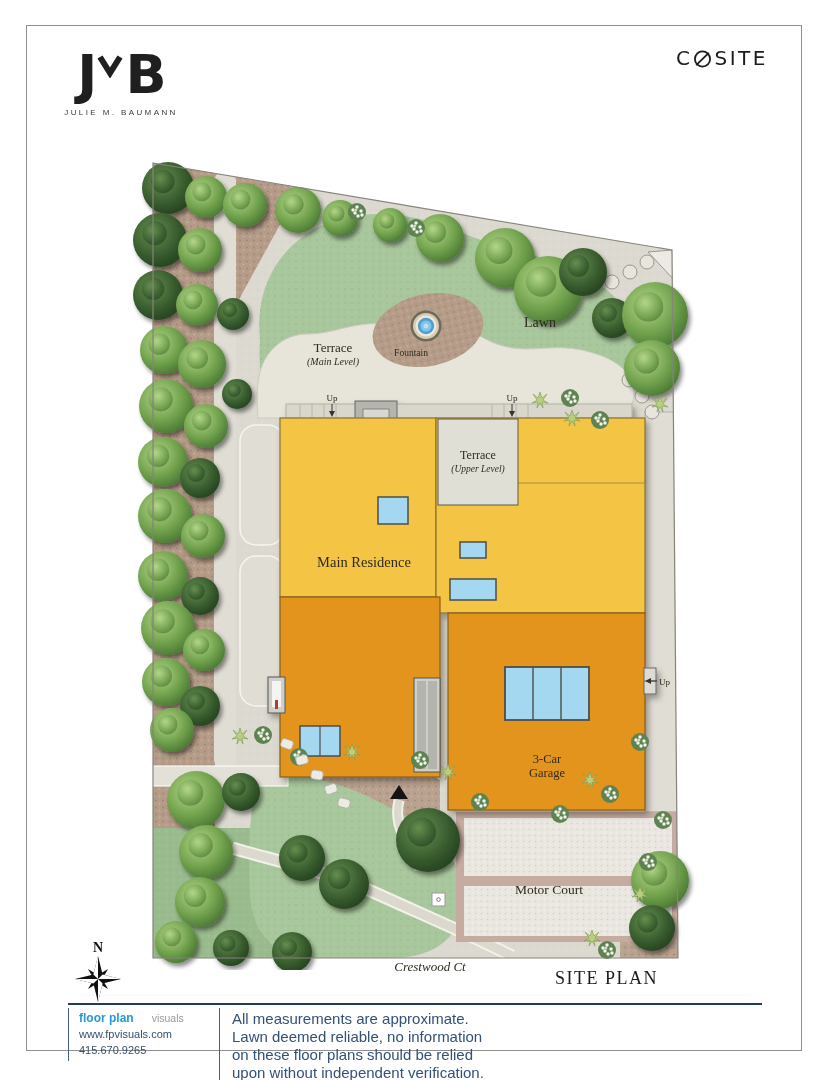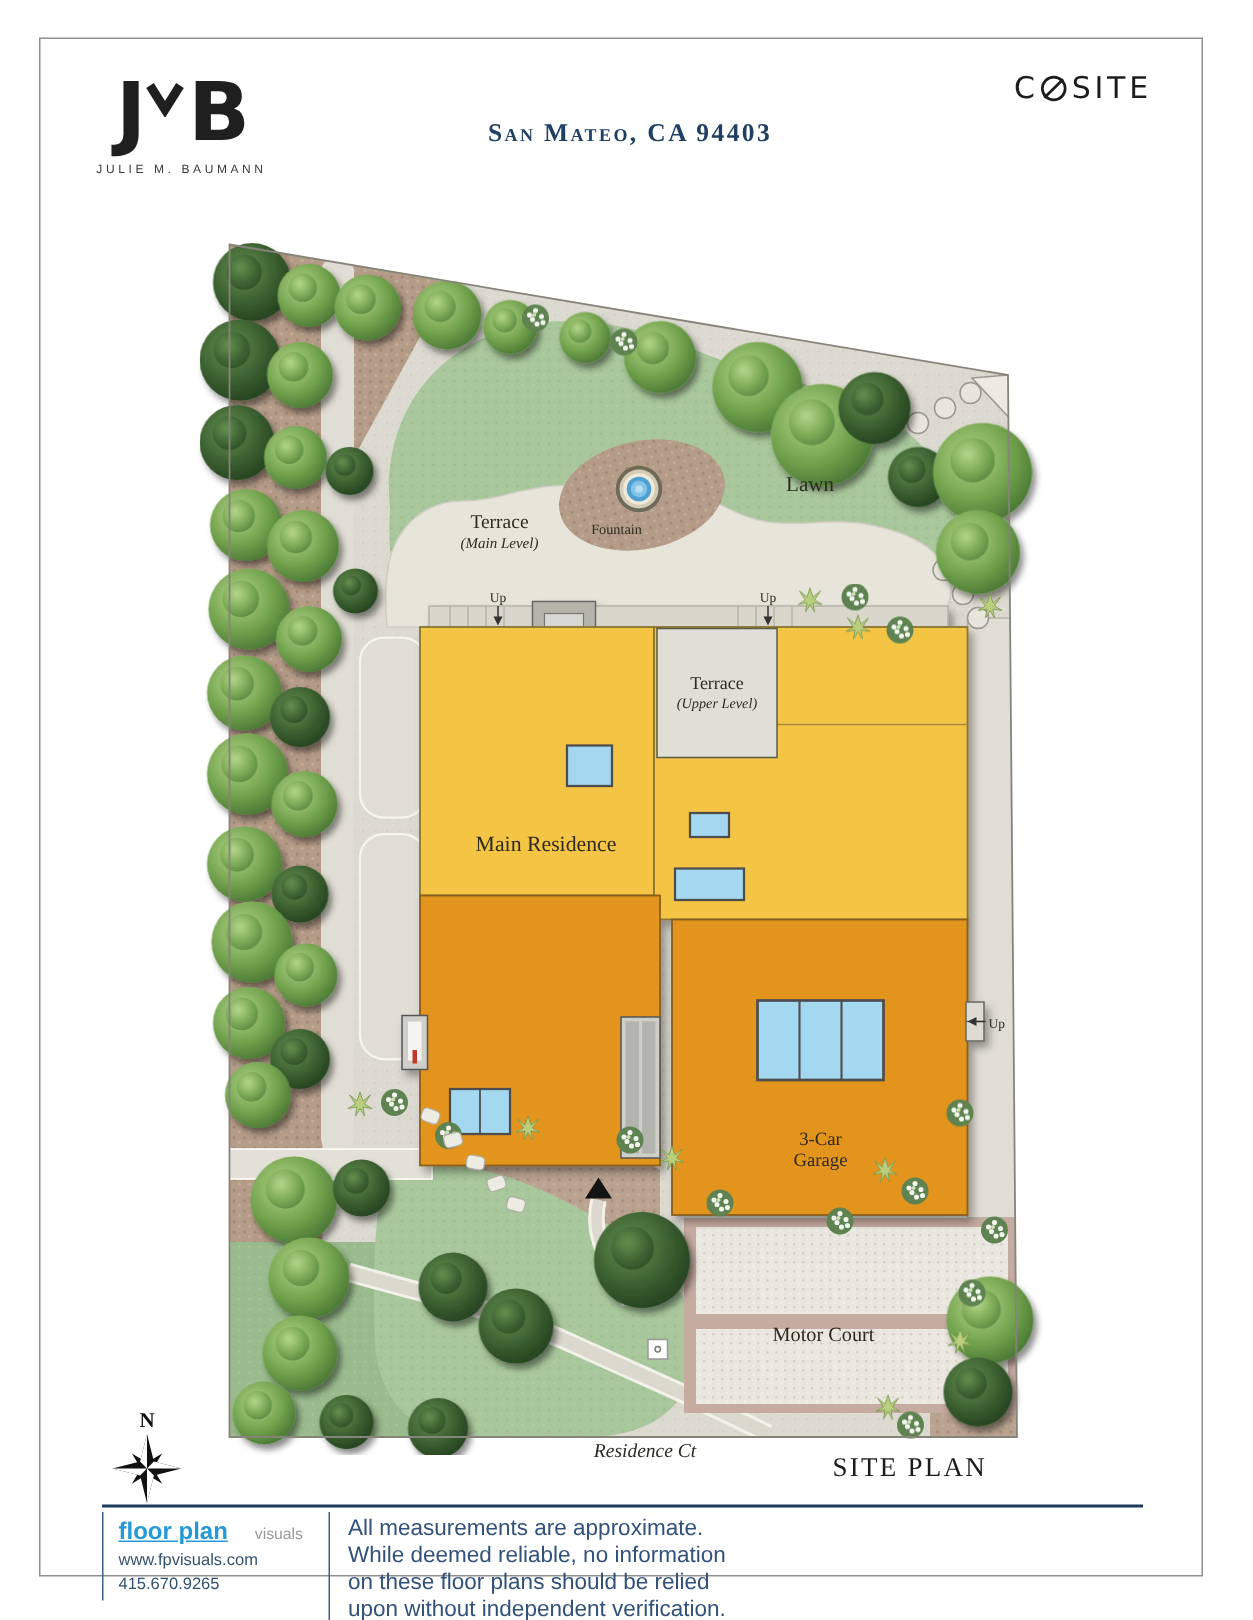--- a/index.html
+++ b/index.html
@@ -28,21 +28,21 @@
       font-family:"Liberation Serif",serif;font-style:italic;font-size:13px;color:#2b2b22;}
   .sheet-label{position:absolute;left:555px;top:968px;width:190px;
       font-family:"Liberation Serif",serif;font-size:18px;letter-spacing:1.5px;color:#1b1b1b;}
   .compass-rose{position:absolute;left:70px;top:940px;width:56px;text-align:center;}
   .compass-rose .n{font-family:"Liberation Serif",serif;font-weight:700;font-size:14px;color:#111;}
   
   .footer-rule{position:absolute;left:68px;top:1003px;width:694px;height:2px;background:#1e3a5c;}
   .footer{position:absolute;left:68px;top:1008px;width:694px;display:flex;align-items:flex-start;}
   .fp-block{border-left:1px solid #41618a;padding:2px 10px 2px 10px;width:92px;
       font-size:11px;color:#33506e;line-height:1.45;white-space:nowrap;}
-  .fp-brand .b1{color:#2499d6;font-weight:700;font-size:16px;text-decoration:underline;}
+  .fp-brand .b1{color:#2499d6;font-weight:700;font-size:12px;}
   .fp-brand .b2{color:#9a9a9a;font-size:10.5px;margin-left:18px;}
   .fp-divider{border-left:1px solid #41618a;align-self:stretch;margin-left:38px;}
   .disclaimer{padding:2px 0 0 12px;font-size:15px;line-height:1.2;color:#31517a;}
   .presented{margin-left:auto;text-align:right;font-size:10.5px;line-height:1.4;color:#1e3a5c;padding-top:2px;}
   text{font-family:"Liberation Serif",serif;fill:#2e2b1e;}
 </style>
 </head>
 <body>
 
 <div class="frame"></div>
@@ -52,21 +52,20 @@
     <span class="lt">J</span>
     <svg width="26" height="24" viewBox="0 0 26 24">
       <polyline points="3,3 13,19 23,3" fill="none" stroke="#1f1f1f" stroke-width="6"></polyline>
     </svg>
     <span class="lt">B</span>
   </div>
   <div class="jmb-name">JULIE M. BAUMANN</div>
 </div>
 
 <div class="title-block">
-  <div class="subtitle">San Mateo, CA 94403</div>
 </div>
 
 <div class="compass-logo">
   <span>C</span>
   <svg width="21" height="21" viewBox="0 0 21 21">
     <circle cx="10.5" cy="11" r="7.6" fill="none" stroke="#1c1c1c" stroke-width="1.8"></circle>
     <line x1="4.2" y1="17.2" x2="16.8" y2="4.8" stroke="#1c1c1c" stroke-width="1.8"></line>
   </svg>
   <span>SITE</span>
 </div>
@@ -500,21 +499,21 @@
     <polygon points="329,411 335,411 332,417" fill="#333"></polygon>
     <text x="512" y="401" font-size="9" text-anchor="middle">Up</text>
     <line x1="512" y1="404" x2="512" y2="412" stroke="#333" stroke-width="1"></line>
     <polygon points="509,411 515,411 512,417" fill="#333"></polygon>
     <text x="659" y="685" font-size="9" text-anchor="start">Up</text>
     <line x1="650" y1="681" x2="657" y2="681" stroke="#333" stroke-width="1"></line>
     <polygon points="651,678 651,684 645,681" fill="#333"></polygon>
   </g>
 </svg>
 
-<div class="street-label">Residence Ct</div>
+<div class="street-label">Crestwood Ct</div>
 <div class="sheet-label">SITE PLAN</div>
 
 <div class="compass-rose">
   <div class="n">N</div>
   <svg width="48" height="46" viewBox="0 0 50 50">
     <g transform="translate(25,25)">
       <polygon transform="rotate(45) scale(0.62)" points="0,-25 5,-5 25,0 5,5 0,25 -5,5 -25,0 -5,-5" fill="#111"></polygon>
       <polygon points="0,-25 5,-5 25,0 5,5 0,25 -5,5 -25,0 -5,-5" fill="#111"></polygon>
       <polygon points="0,-25 -5,-5 0,0" fill="#fff"></polygon>
       <polygon points="25,0 5,-5 0,0" fill="#fff"></polygon>
@@ -529,17 +528,17 @@
   <div class="fp-block">
     <div class="fp-brand">
       <span class="b1">floor plan</span><span class="b2">visuals</span>
     </div>
     <div>www.fpvisuals.com</div>
     <div>415.670.9265</div>
   </div>
   <div class="fp-divider"></div>
   <div class="disclaimer">
     <div>All measurements are approximate.</div>
-    <div>While deemed reliable, no information</div>
+    <div>Lawn deemed reliable, no information</div>
     <div>on these floor plans should be relied</div>
     <div>upon without independent verification.</div>
   </div>
 </div>
 
 </body></html>

